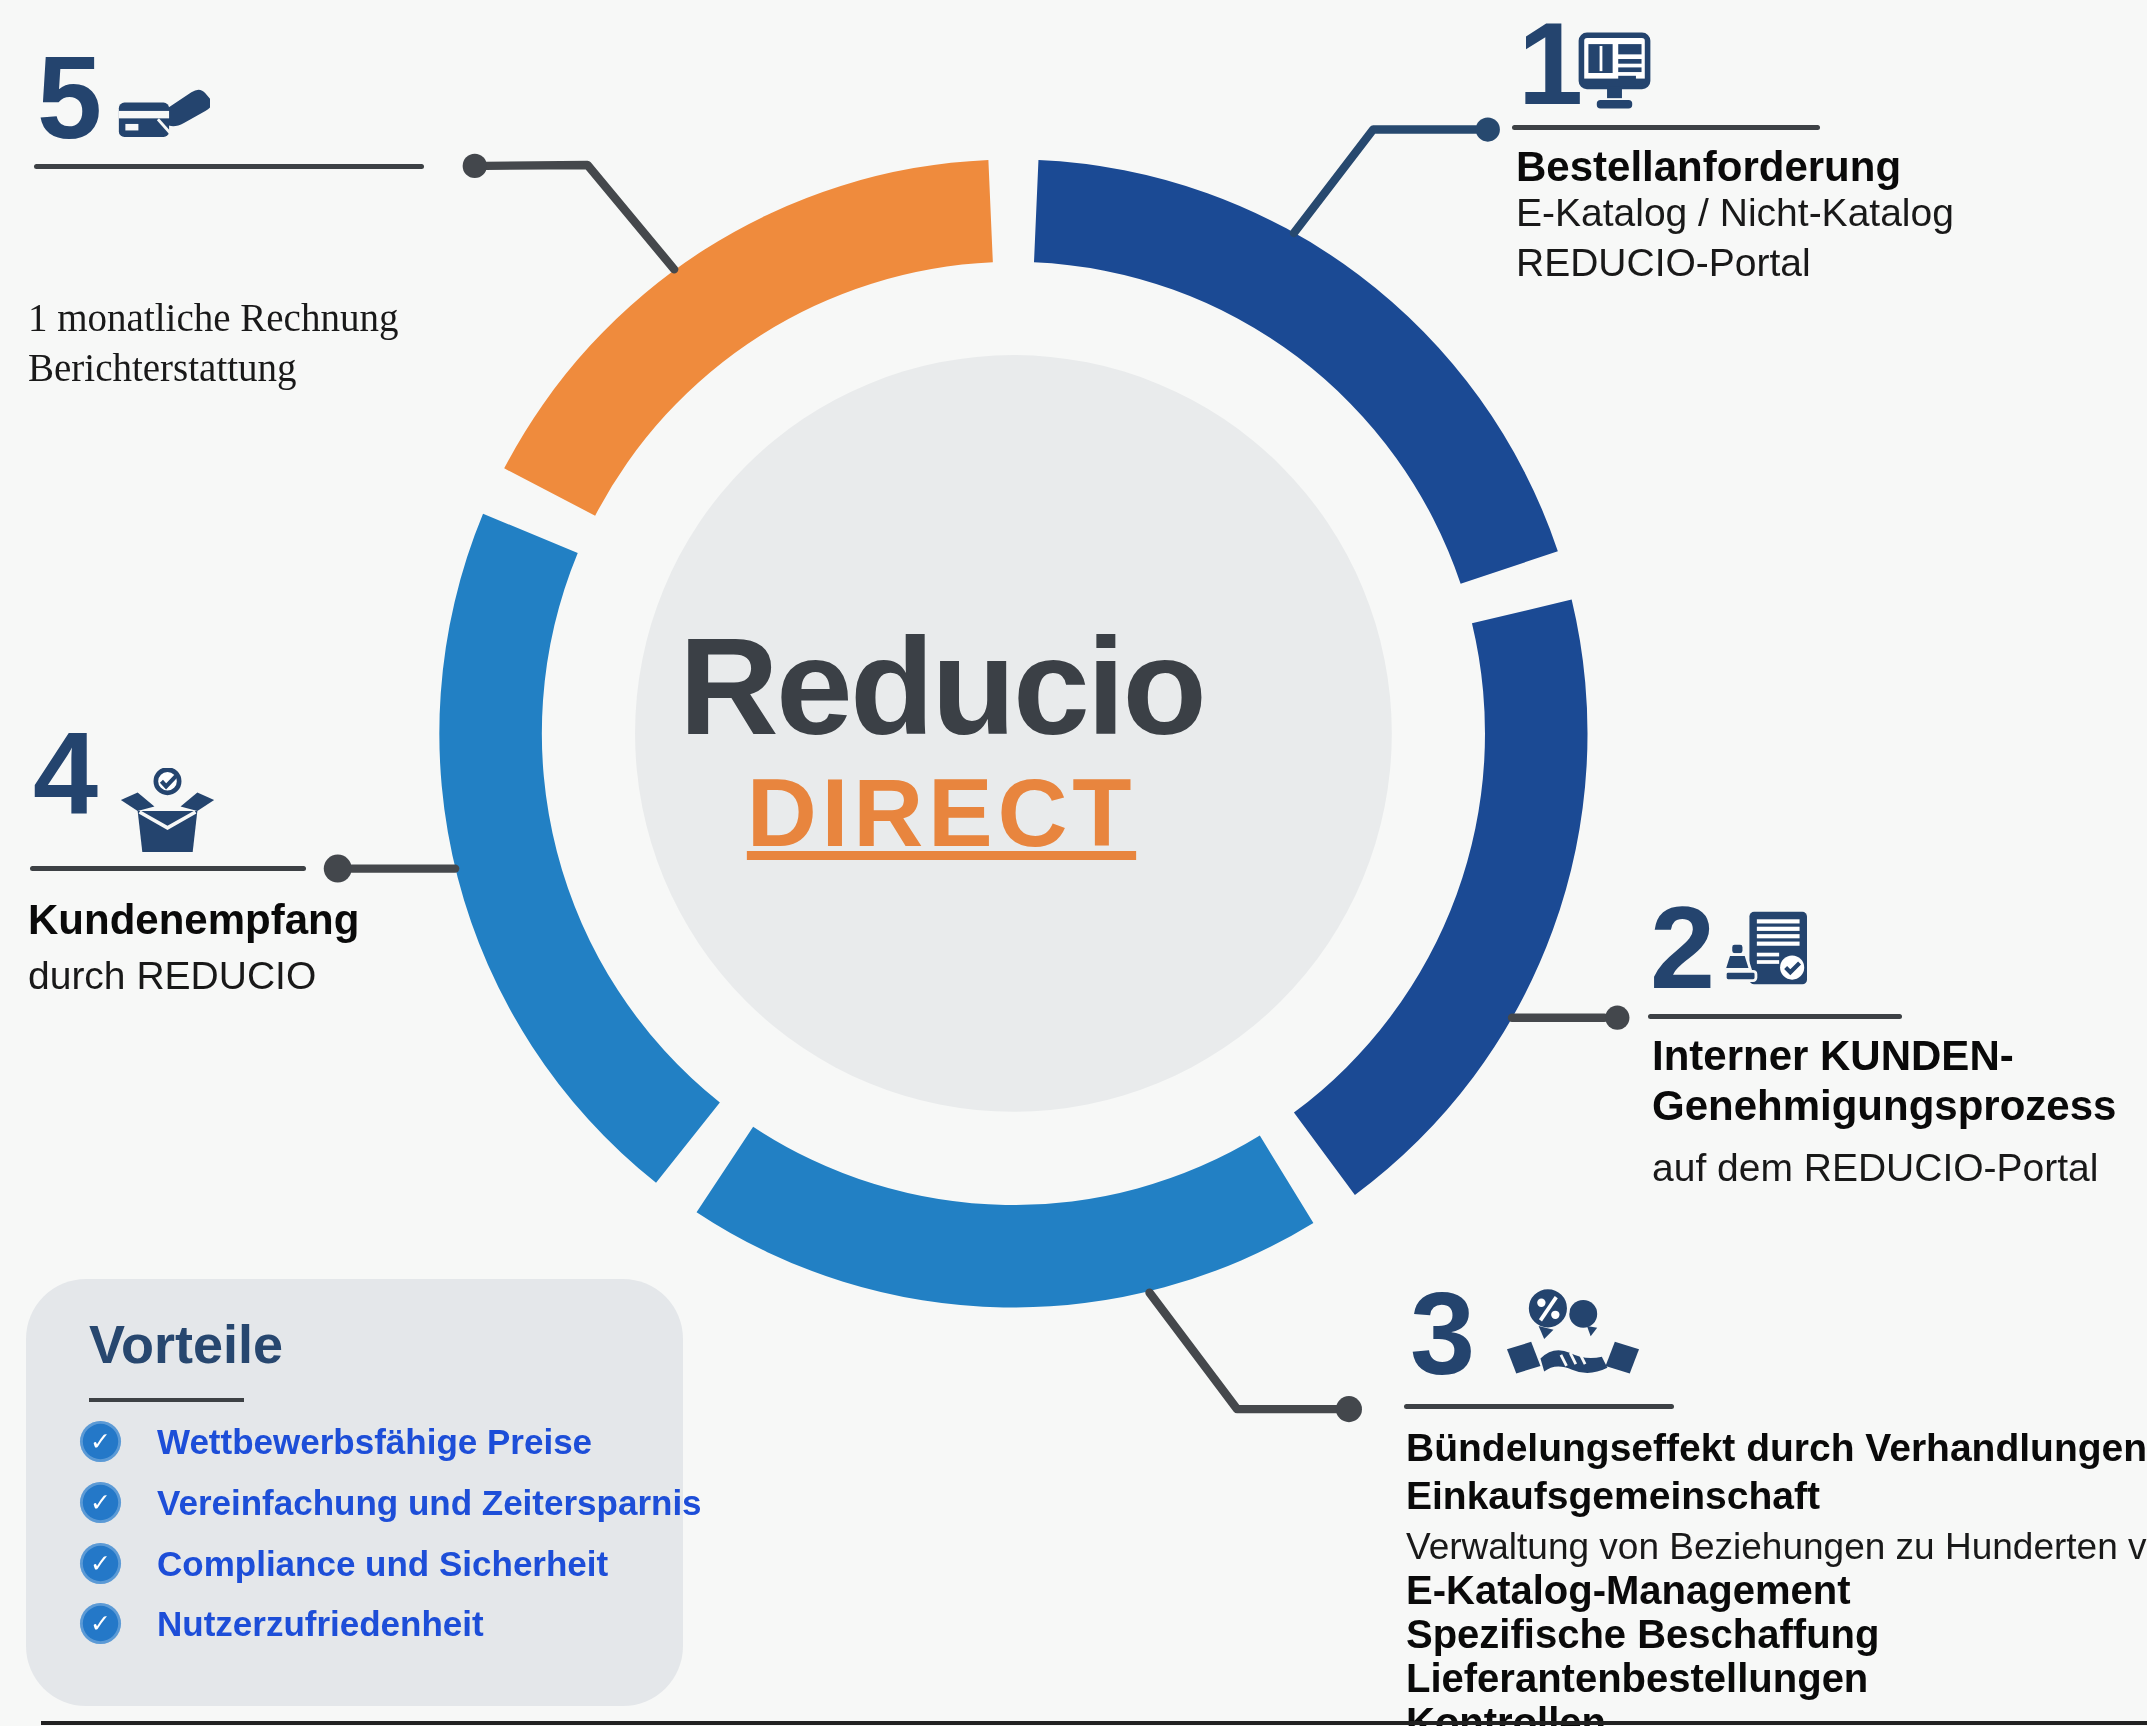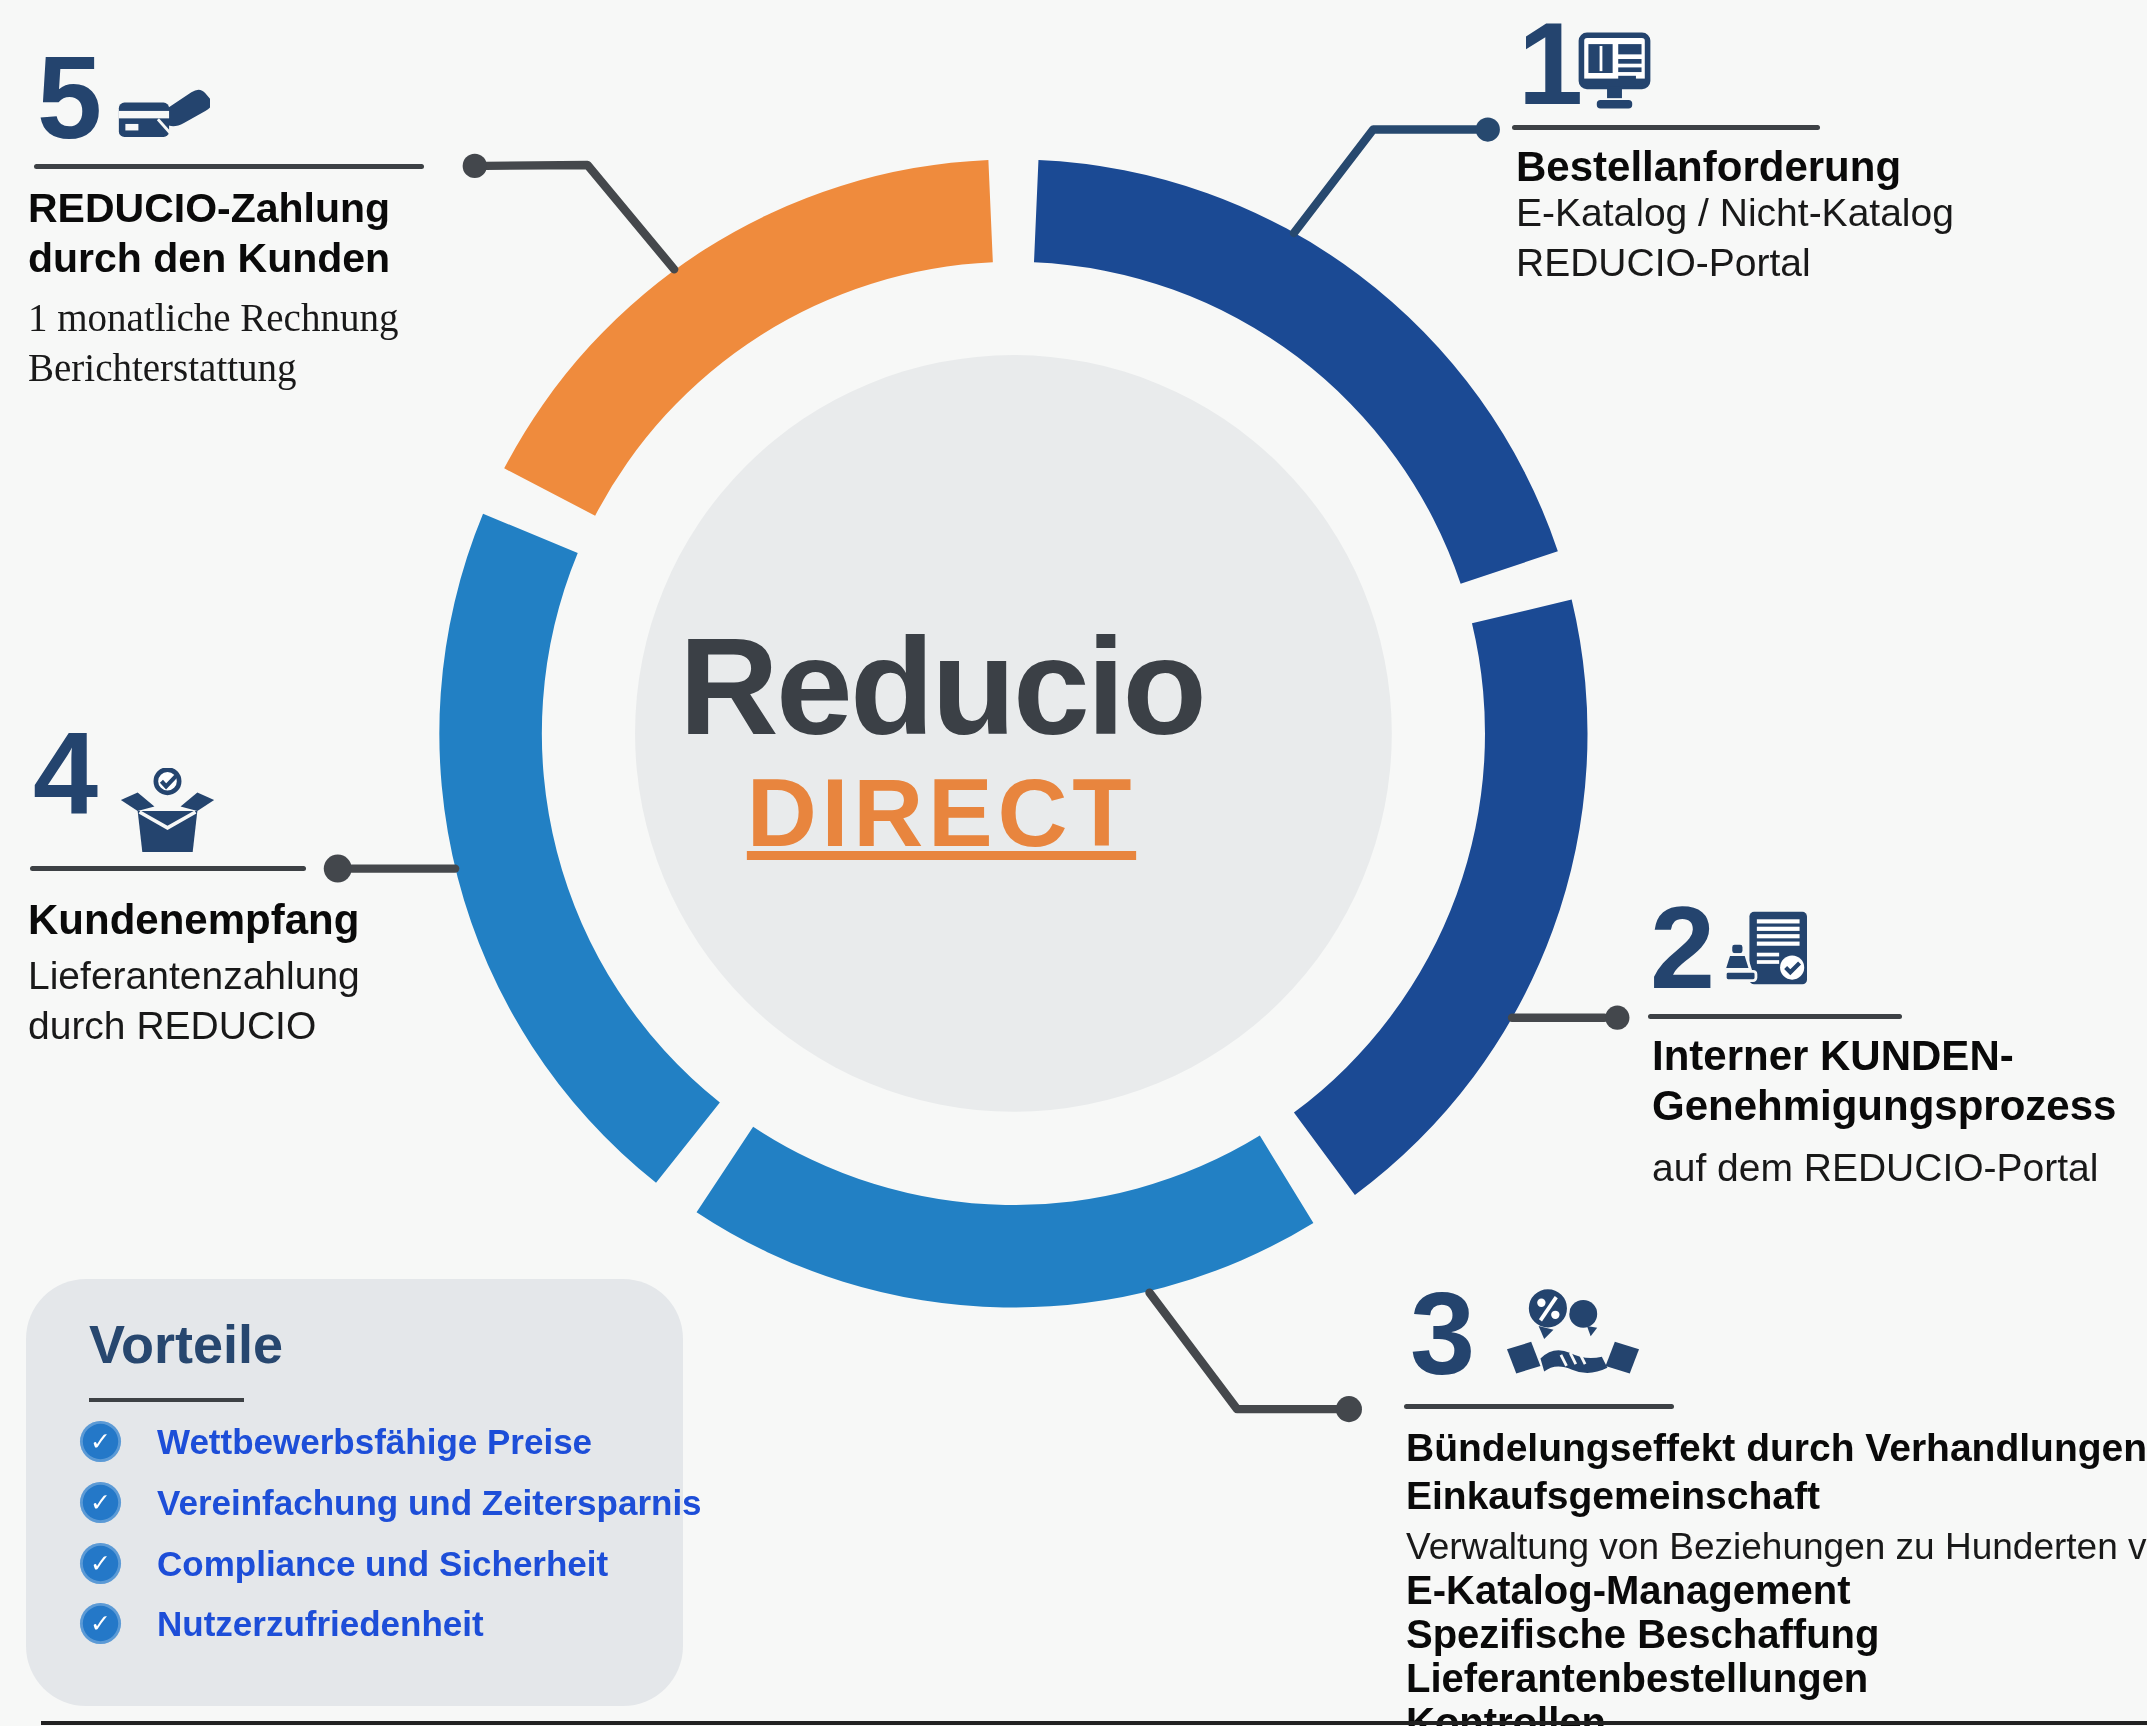--- a/index.html
+++ b/index.html
@@ -113,24 +113,20 @@
 
   <div id="s5-number" class="step-number">5</div>
   <svg id="s5-icon" class="icon" width="93" height="73" viewBox="0 0 100 78">
     <path d="M52,46 q-8,-9 1,-15 l27,-18 q9,-6 15,1 l5,6 q5,8 -5,13 l-23,13 q-13,7 -20,0 z" fill="#24446e"></path>
     <rect x="2" y="24" width="54" height="37" rx="6" fill="#24446e"></rect>
     <rect x="2" y="33" width="54" height="8" fill="#f7f8f7"></rect>
     <rect x="9" y="47" width="14" height="7" fill="#f7f8f7"></rect>
     <path d="M44,42 l16,18" stroke="#f7f8f7" stroke-width="3" fill="none"></path>
   </svg>
   <div id="s5-divider" class="divider"></div>
-  <div id="s5-title" class="step-title">
-    <div>REDUCIO-Zahlung</div>
-    <div>durch den Kunden</div>
-  </div>
   <div id="s5-desc" class="step-desc">
     <div>1 monatliche Rechnung</div>
     <div>Berichterstattung</div>
   </div>
 
   <div id="s1-number" class="step-number">1</div>
   <svg id="s1-icon" class="icon" width="73" height="82" viewBox="0 0 78 88">
     <rect x="3.5" y="3.5" width="71" height="55" rx="6" fill="#fff" stroke="#24446e" stroke-width="6"></rect>
     <rect x="11" y="13" width="26" height="31" fill="#24446e"></rect>
     <rect x="23" y="15" width="3" height="27" fill="#fff"></rect>
@@ -213,21 +209,20 @@
     <circle cx="52" cy="14" r="12.5" fill="#fff" stroke="#24446e" stroke-width="5"></circle>
     <path d="M45.5,14 l5,5.5 l10.5,-11" stroke="#24446e" stroke-width="4.5" fill="none"></path>
     <polygon points="20,46 84,46 79,90 25,90" fill="#24446e"></polygon>
     <path d="M22,47 L52,64 L82,47" stroke="#f7f8f7" stroke-width="4" fill="none"></path>
   </svg>
   <div id="s4-divider" class="divider"></div>
   <div id="s4-title" class="step-title">
     <div>Kundenempfang</div>
   </div>
   <div id="s4-desc" class="step-desc">
-    <div>Lieferantenzahlung</div>
     <div>durch REDUCIO</div>
   </div>
 
   <div id="benefits-box" class="abs"></div>
   <div id="benefits-title" class="abs">Vorteile</div>
   <div id="benefits-divider" class="abs"></div>
 
   <div id="benefit-0" class="benefit-item">
     <span class="benefit-check">✓</span>
     <span class="benefit-label">Wettbewerbsfähige Preise</span>

